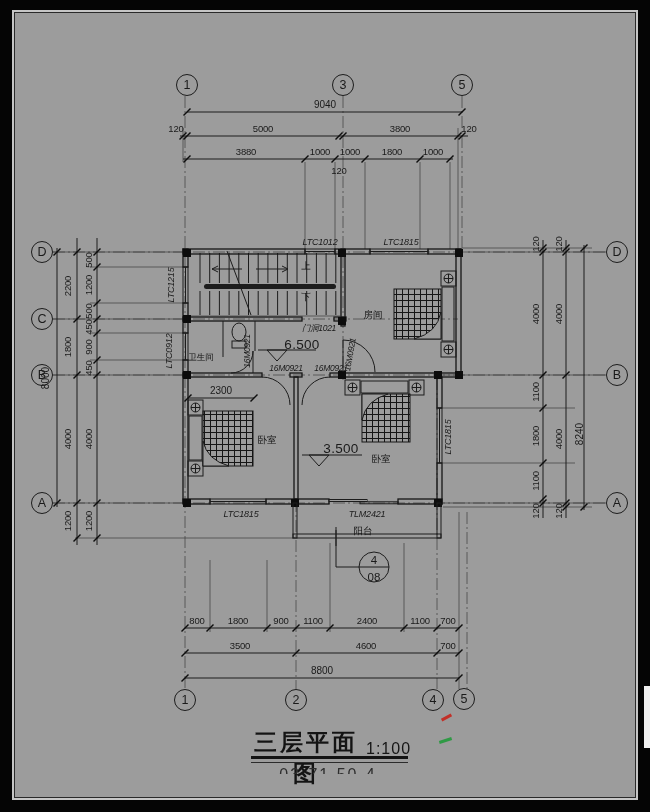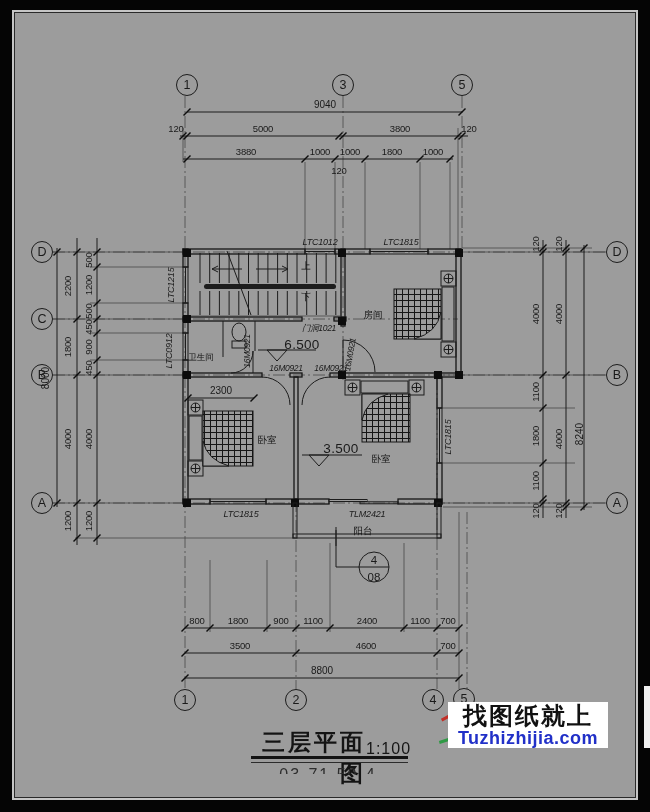--- a/index.html
+++ b/index.html
@@ -18,21 +18,21 @@
   .lvl{font-size:13.5px;letter-spacing:0.3px;}
   .bub{font-size:12.5px;}
   .callout-t{font-size:11.5px;}
   .ln{stroke:#1c1c1c;stroke-width:1;fill:none;}
   .thin{stroke:#3c3c3c;stroke-width:0.7;fill:none;}
   .grid{stroke:#4a4a4a;stroke-width:0.8;fill:none;stroke-dasharray:12 3 2 3;}
   .tick{stroke:#0e0e0e;stroke-width:1.4;}
   .wall{fill:none;stroke:#161616;stroke-width:1.3;}
   .col{fill:#0c0c0c;stroke:none;}
   .fold{fill:#9c9c9c;stroke:#1c1c1c;stroke-width:1;}
-  .title-cn{position:absolute;left:246px;top:727px;width:120px;text-align:right;
+  .title-cn{position:absolute;left:246px;top:727px;width:120px;text-align:center;
             font-size:23px;font-weight:bold;color:#141414;letter-spacing:3px;}
   .title-scale{position:absolute;left:366px;top:740px;font-size:16px;color:#161616;letter-spacing:1px;}
   .title-rule1{position:absolute;left:251px;top:756px;width:157px;height:3px;background:#131313;}
   .title-rule2{position:absolute;left:251px;top:762px;width:157px;height:1px;background:#2b2b2b;}
   .title-code{position:absolute;left:278px;top:766px;width:100px;height:8px;overflow:hidden;
               font-size:16px;color:#2e2e2e;letter-spacing:2px;text-align:center;}
   .wm{position:absolute;left:448px;top:702px;width:160px;height:46px;background:#ffffff;
       text-align:center;z-index:6;}
   .wm-cn{font-size:24px;font-weight:bold;color:#111111;letter-spacing:2px;line-height:26px;margin-top:1px;}
   .wm-en{font-size:18px;font-weight:bold;line-height:19px;letter-spacing:0.5px;}
@@ -488,17 +488,13 @@
 
   <div class="title-cn">三层平面图</div>
   <div class="title-scale">1:100</div>
   <div class="title-rule1"></div>
   <div class="title-rule2"></div>
   <div class="title-code">03-71.50-4</div>
 
   <div class="mark-red"></div>
   <div class="mark-green"></div>
   <div class="white-sliver"></div>
-  <div class="wm">
-    <div class="wm-cn">找图纸就上</div>
-    <div class="wm-en" id="wm-en" style="color: rgb(33, 48, 200);">Tuzhizhijia.com</div>
-  </div>
 </div>
 
 </body></html>

